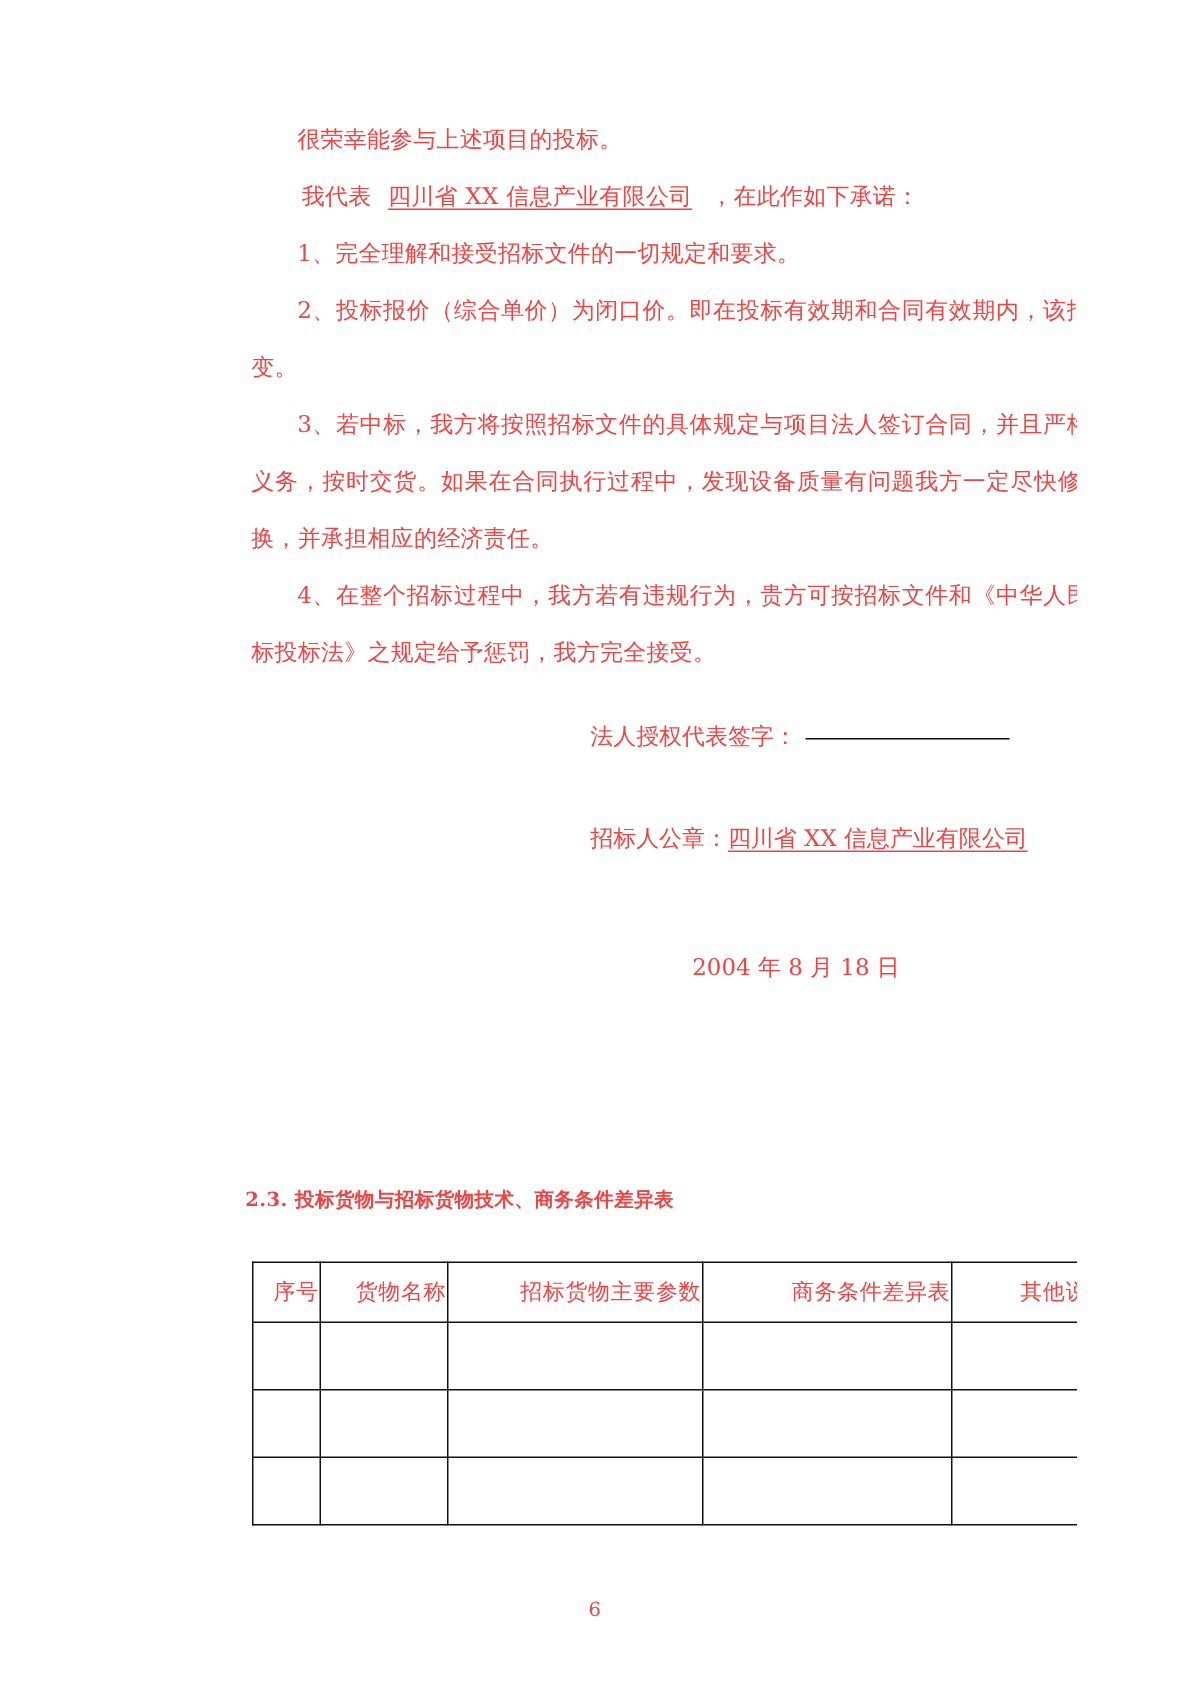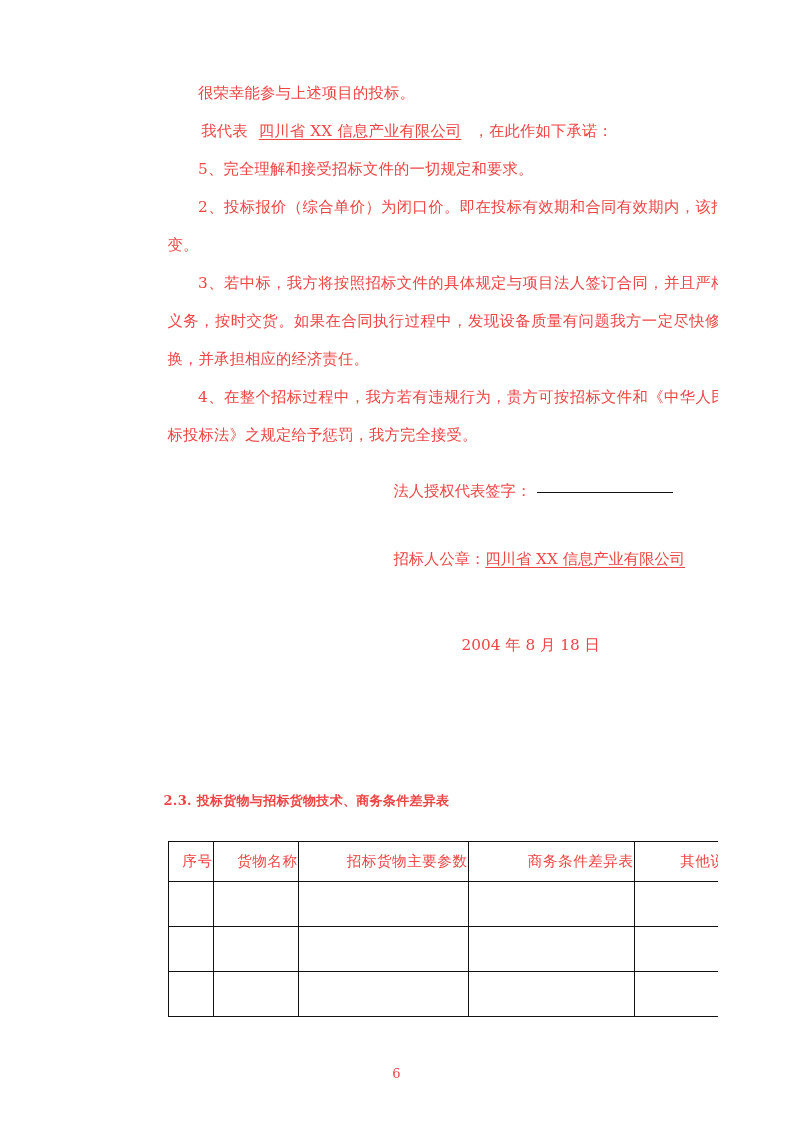--- a/index.html
+++ b/index.html
@@ -143,21 +143,21 @@
 <body>
 
 <div class="page">
 
   <div class="body-block">
 
     <p class="para">很荣幸能参与上述项目的投标。</p>
 
     <p class="para indent-small"><span>我代表</span><span class="ul-field"><span class="pad"></span><span>四川省 XX 信息产业有限公司</span><span class="pad"></span></span><span>，在此作如下承诺：</span></p>
 
-    <p class="para">5、完全理解和接受招标文件的一切规定和要求。</p>
+    <p class="para">1、完全理解和接受招标文件的一切规定和要求。</p>
     <p class="para">2、投标报价（综合单价）为闭口价。即在投标有效期和合同有效期内，该报价固定不变。</p>
     <p class="para">3、若中标，我方将按照招标文件的具体规定与项目法人签订合同，并且严格履行合同义务，按时交货。如果在合同执行过程中，发现设备质量有问题我方一定尽快修复/重新更换，并承担相应的经济责任。</p>
     <p class="para">4、在整个招标过程中，我方若有违规行为，贵方可按招标文件和《中华人民共和国招标投标法》之规定给予惩罚，我方完全接受。</p>
 
   </div>
 
   <div class="sig-block">
     <p class="sig-line"><span>法人授权代表签字：</span><span class="blank-rule"></span></p>
     <div class="sig-gap"></div>
     <p class="sig-line"><span>招标人公章：</span><span class="sig-company">四川省 XX 信息产业有限公司</span></p>

